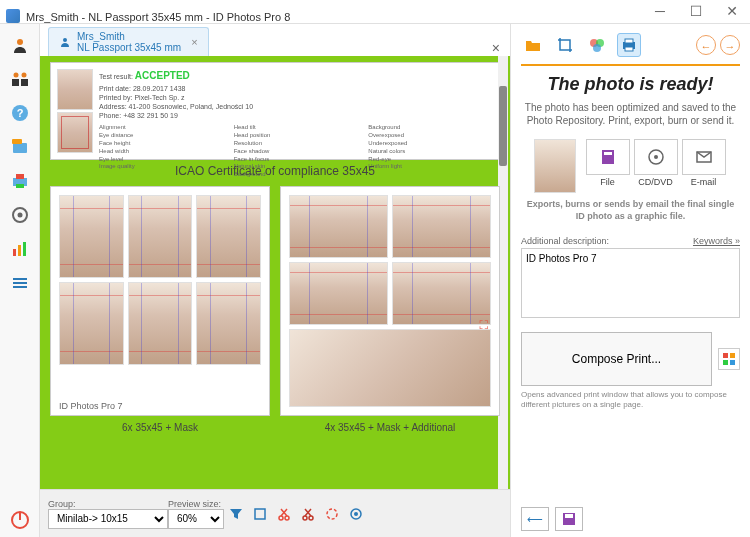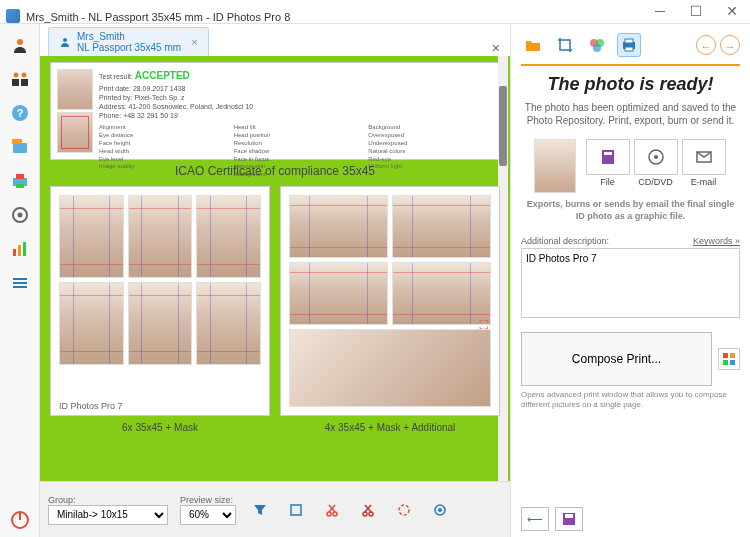--- a/index.html
+++ b/index.html
@@ -36,21 +36,21 @@
 .layout-sheet { background: #fff; border: 1px solid #ccc; height: 230px; padding: 8px; position: relative; }
 .grid6 { display: grid; grid-template-columns: repeat(3,1fr); grid-template-rows: repeat(2,1fr); gap: 4px; height: 170px; }
 .grid4 { display: grid; grid-template-columns: repeat(2,1fr); grid-template-rows: repeat(2,1fr); gap: 4px; height: 130px; }
 .id-photo { background: linear-gradient(180deg,#f0e4d8 0%,#d8c0b0 40%,#c0a088 100%); border:1px solid #e0e0e0; position: relative; }
 .id-photo::before { content:''; position:absolute; left:0; right:0; top:15%; bottom:15%; border-top:1px solid rgba(220,50,50,.4); border-bottom:1px solid rgba(220,50,50,.4);}
 .id-photo::after { content:''; position:absolute; top:0; bottom:0; left:20%; right:20%; border-left:1px solid rgba(50,50,220,.3); border-right:1px solid rgba(50,50,220,.3);}
 .big-photo { margin-top: 4px; height: 78px; background: linear-gradient(135deg,#f0e4d8 0%,#d8c0b0 50%,#c0a088 100%); border:1px solid #e0e0e0; position: relative;}
 .expand-icon { position:absolute; top:-12px; right:2px; color:#e74c3c; font-size:12px; }
 .sheet-caption { position: absolute; bottom: 4px; left: 8px; font-size: 9px; color: #666; }
 .layout-label { text-align: center; font-size: 10px; color: #444; margin-top: 6px; }
-.bottombar { height: 56px; background: #f0f0f0; border-top: 1px solid #ddd; display: flex; align-items: center; padding: 0 8px; gap: 12px; }
+.bottombar { height: 48px; background: #f0f0f0; border-top: 1px solid #ddd; display: flex; align-items: center; padding: 0 8px; gap: 0; }
 .bb-group { display:flex; flex-direction:column; }
 .bb-label { font-size: 9px; color: #666; }
 .bb-select { border: 1px solid #bbb; background:#fff; padding: 2px 4px; font-size: 10px; height:20px; }
 .bb-icon { width: 24px; height: 24px; display:flex; align-items:center; justify-content:center; border:1px solid transparent; cursor:pointer; }
 .scroll-track { position:absolute; right:2px; top:0; bottom:0; width:10px; background:#f0f0f0;}
 .scroll-thumb { position:absolute; left:1px; right:1px; top:30px; height:80px; background:#888; border-radius:2px;}
 .rightpanel { width: 240px; border-left: 1px solid #e0e0e0; display: flex; flex-direction: column; padding: 6px 10px; background:#fff; }
 .rp-toolbar { display: flex; gap: 8px; align-items: center; height: 30px; }
 .rp-tool { width: 24px; height: 24px; display:flex; align-items:center; justify-content:center; cursor:pointer; }
 .rp-tool.active { background:#d8ecfb; border:1px solid #8bc4f0; border-radius:3px; }

